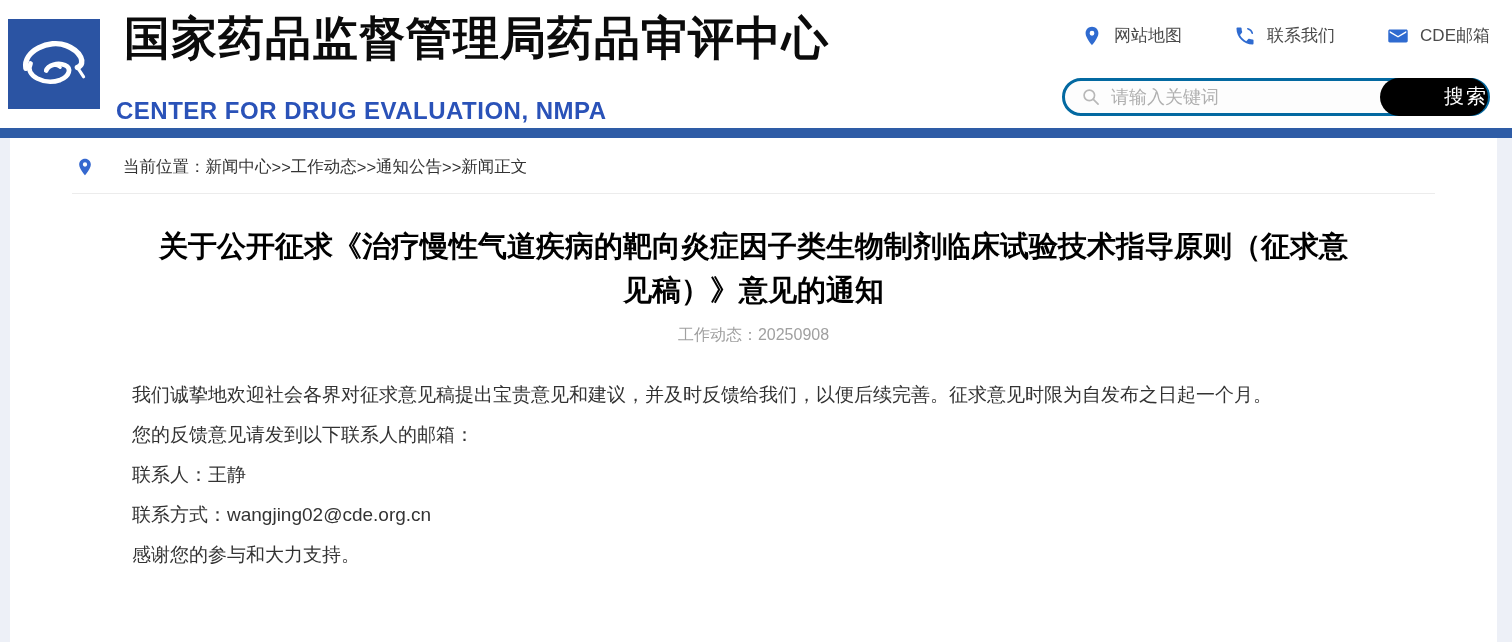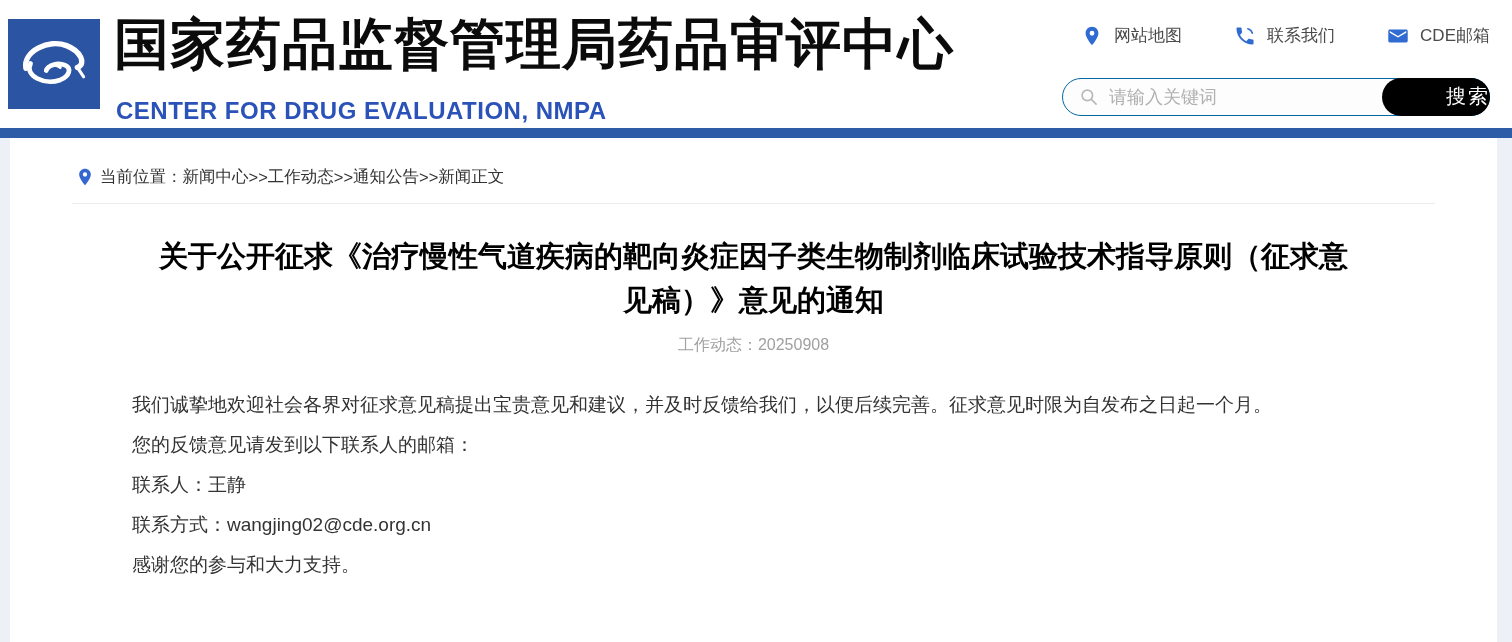--- a/index.html
+++ b/index.html
@@ -12,43 +12,43 @@
 
   
   .site-header { position: relative; height: 128px; background: #ffffff; }
   .logo-box {
     position: absolute; left: 8px; top: 19px;
     width: 92px; height: 90px; background: #2b54a3;
     display: flex; align-items: center; justify-content: center;
   }
   .logo-box svg { width: 78px; height: 64px; }
   .site-title-cn {
-    position: absolute; left: 114px; top: 8px;
-    font-size: 55px; font-weight: 900; color: #0b0b0b;
+    position: absolute; left: 124px; top: 8px;
+    font-size: 46px; font-weight: 900; color: #0b0b0b;
     letter-spacing: 1px; white-space: nowrap;
   }
   .site-title-en {
     position: absolute; left: 116px; top: 72px;
     font-size: 24px; font-weight: 700; color: #2a52b8;
     letter-spacing: 0.5px; white-space: nowrap; margin-top: 25px;
   }
 
   .quick-links {
     position: absolute; top: 24px; right: 22px;
     display: flex; align-items: center; gap: 52px; text-align: center;
   }
   .quick-link { display: flex; align-items: center; gap: 11px; cursor: pointer; }
   .quick-link .qicon { width: 22px; height: 22px; display: inline-flex; }
   .quick-link .qicon svg { width: 22px; height: 22px; }
   .quick-link .qlabel { font-size: 17px; color: #4a4a4a; }
 
   .search-bar {
     position: absolute; top: 78px; right: 22px;
     width: 428px; height: 38px;
-    background: #fdfdfd; border: 1px solid #0369a1; border-radius: 19px;
+    background: #fdfdfd; border: 3px solid #0369a1; border-radius: 19px;
     display: flex; align-items: center;
   }
   .search-bar .sicon { margin-left: 16px; width: 20px; height: 20px; flex: 0 0 auto; }
   .search-input {
     flex: 1; height: 34px; border: none; outline: none; background: transparent;
     margin-left: 10px; font-size: 18px; color: #333;
     font-family: "Liberation Sans", "DejaVu Sans", sans-serif;
   }
   .search-input::placeholder { color: #b0b0b0; }
   .search-button {
@@ -60,22 +60,22 @@
   }
 
   
   .nav-bar { height: 10px; background: #2e5ca6; width: 100%; }
 
   
   .content-bg { background: #edf0f7; height: 504px; padding: 0 15px 0 10px; }
   .content-card { background: #ffffff; height: 100%; overflow: hidden; }
 
   .breadcrumb-row {
-    display: flex; align-items: center; gap: 5px;
-    padding: 28px 65px 0 65px;
+    display: flex; align-items: center; gap: 28px;
+    padding: 18px 65px 0 65px;
   }
   .breadcrumb-row .bicon { width: 20px; height: 20px; flex: 0 0 auto; }
   .breadcrumb-text { font-size: 16.5px; color: #333; display: flex; align-items: center; }
   .breadcrumb-text .crumb { cursor: pointer; }
   .breadcrumb-divider { margin: 15px 62px 0 62px; border-bottom: 1px solid #ececec; }
 
   .article-title {
     margin: 30px auto 0 auto; max-width: 1190px;
     text-align: center; font-size: 29px; font-weight: 700;
     color: #000000; line-height: 44px;

